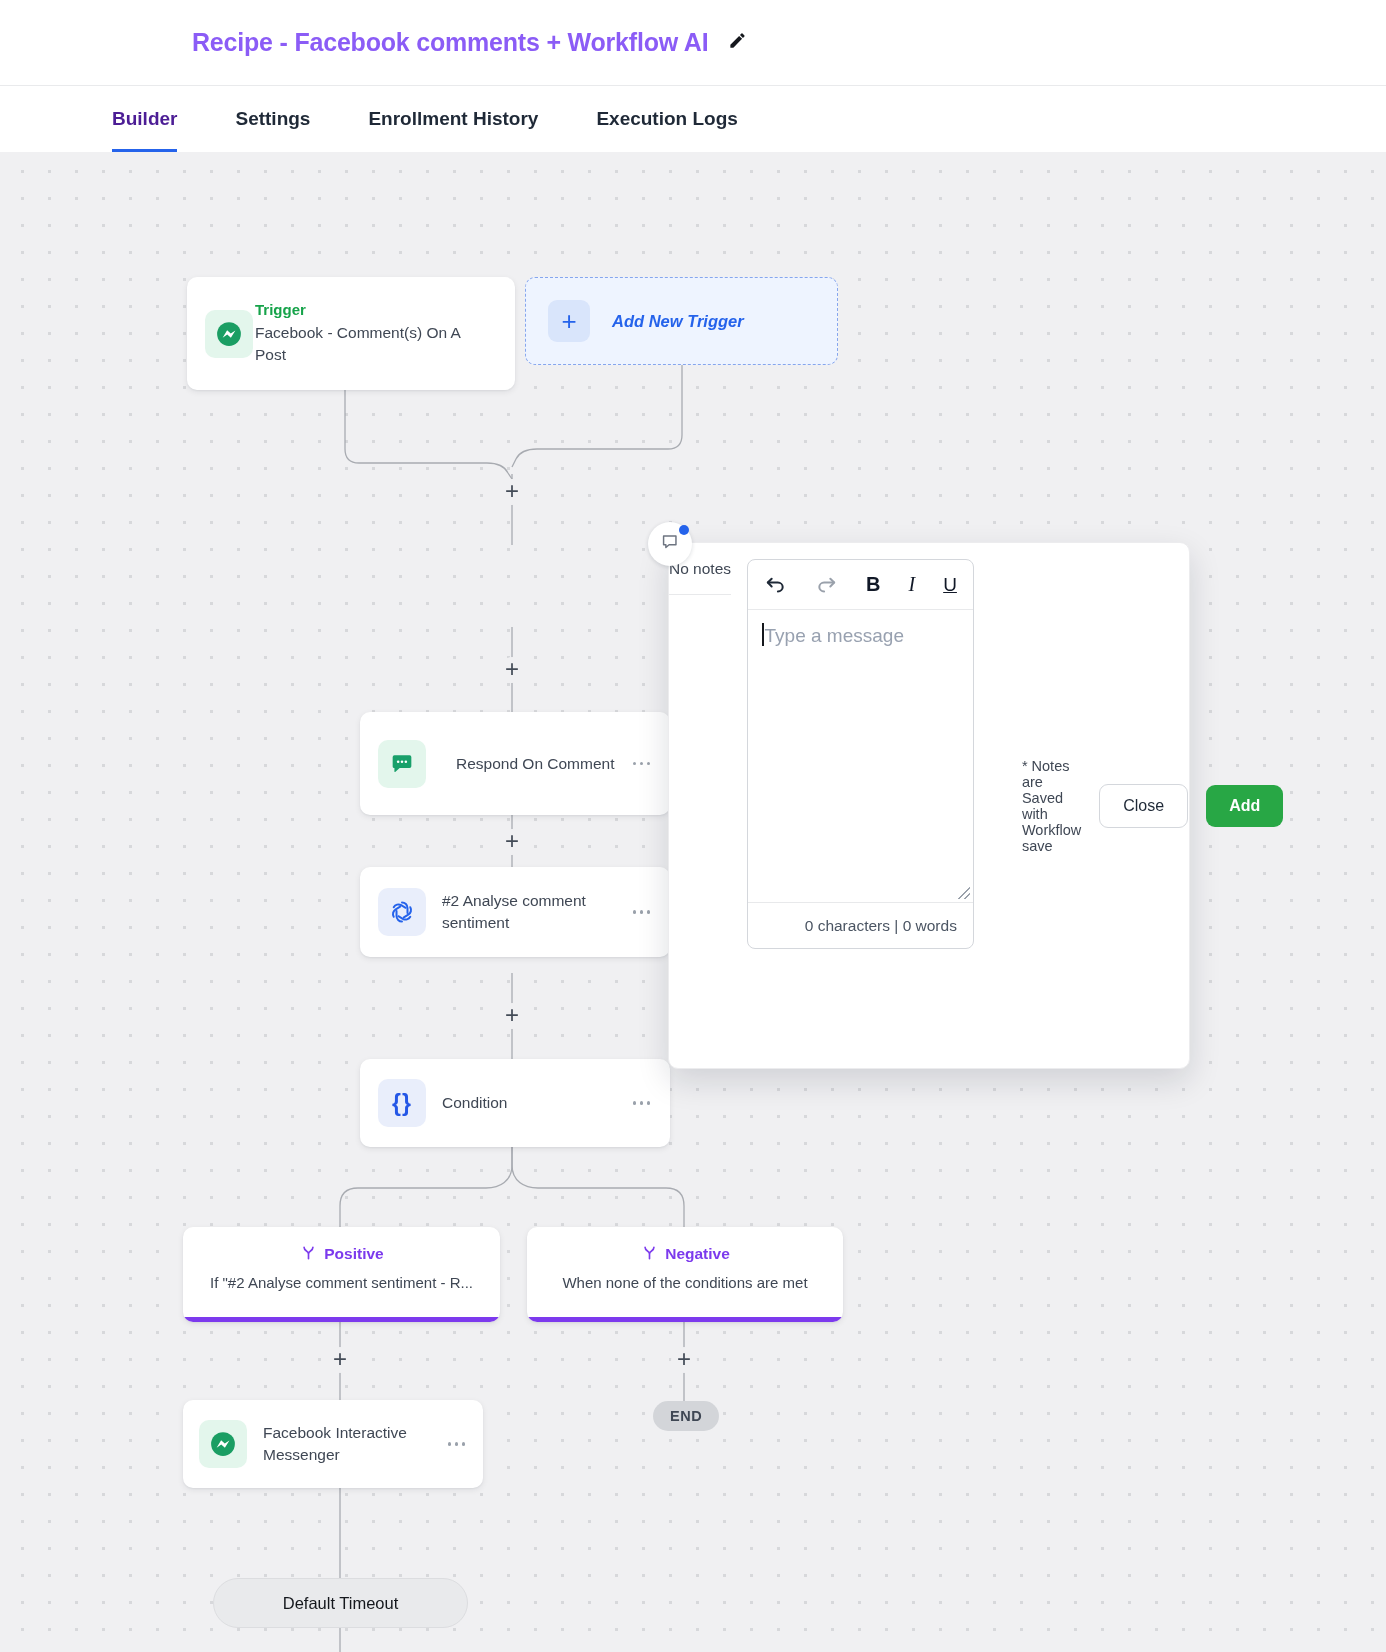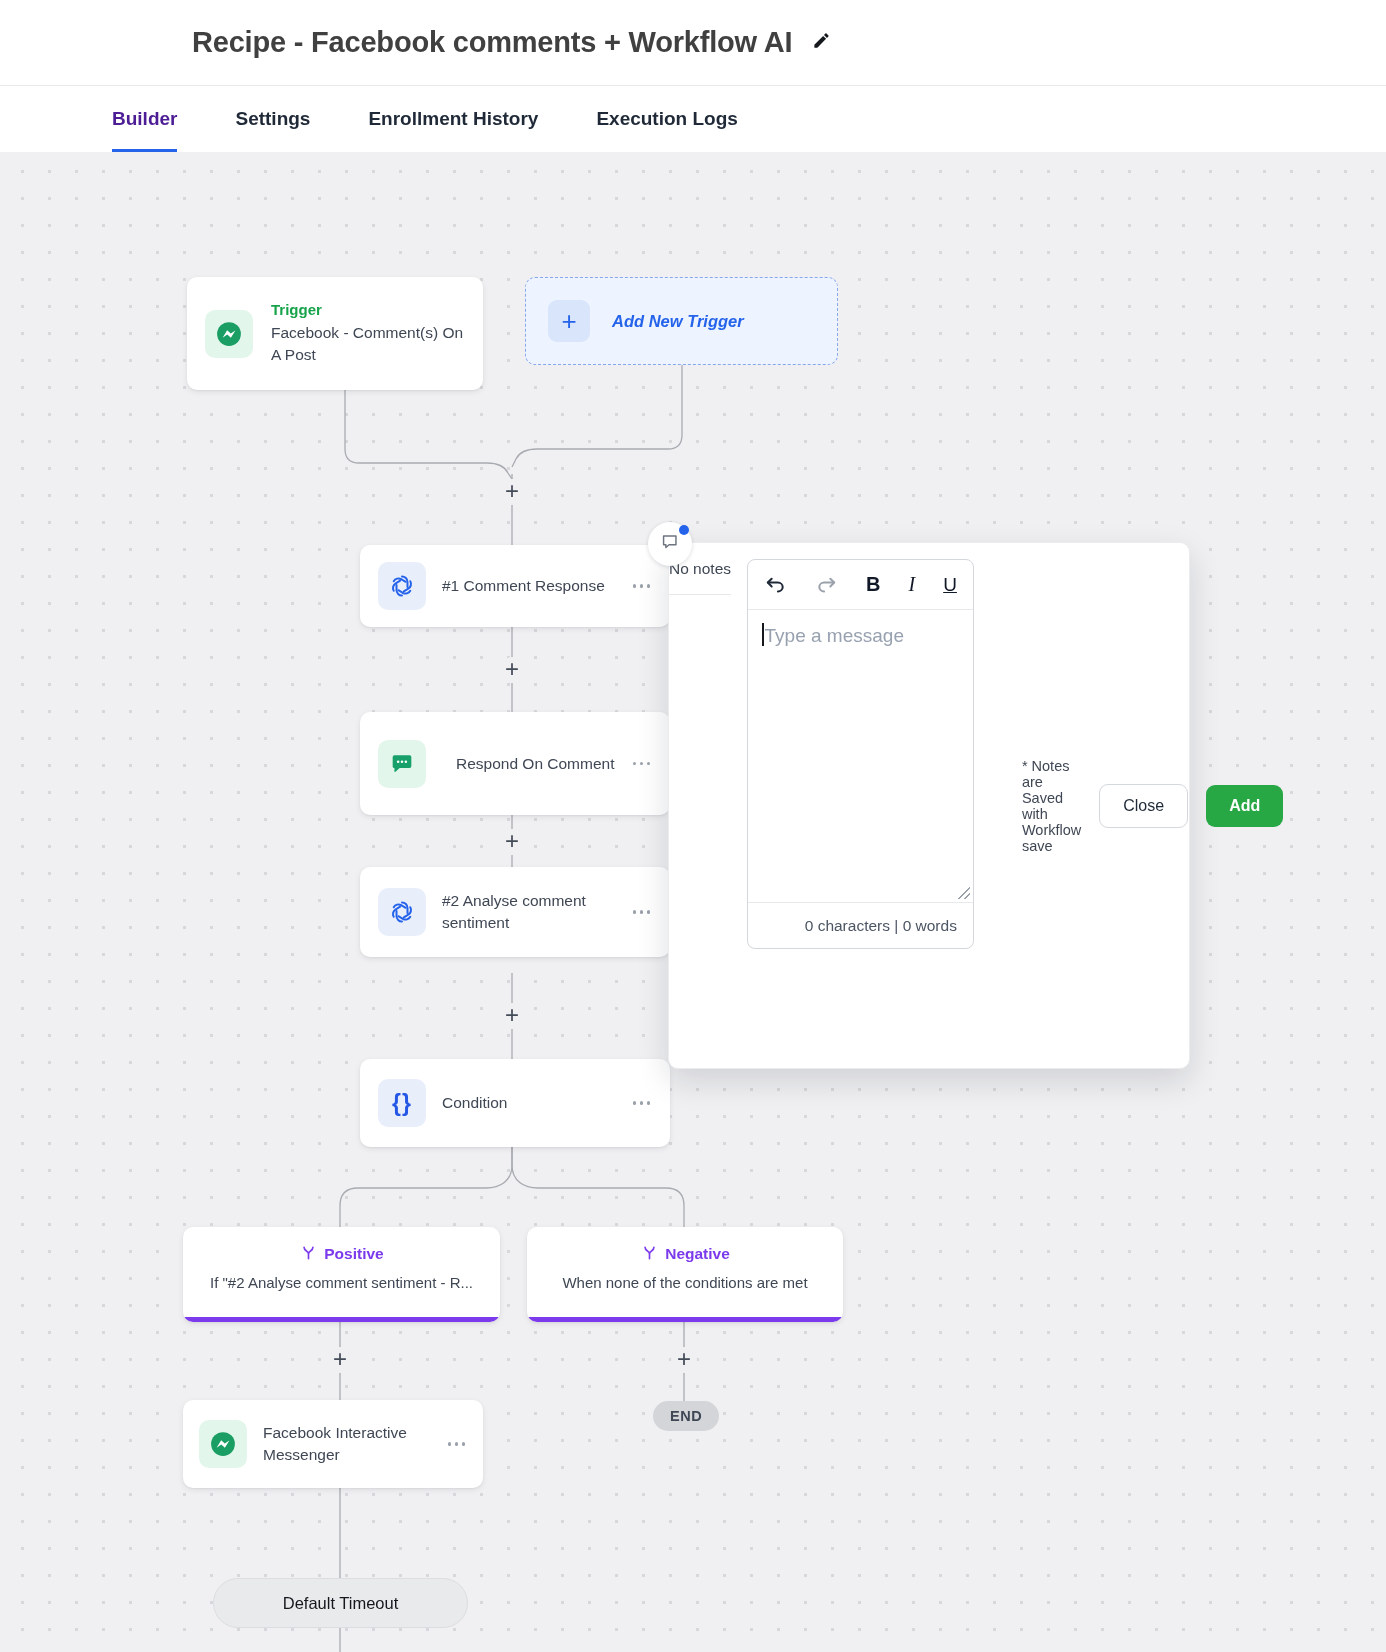--- a/index.html
+++ b/index.html
@@ -2,42 +2,42 @@
 <html><head>
 <meta charset="utf-8">
 <style>
   * { margin:0; padding:0; box-sizing:border-box; }
   html,body { width:1386px; height:1652px; overflow:hidden; background:#fff;
     font-family:"Liberation Sans", sans-serif; }
 
   
   .app-header { height:86px; background:#fff; display:flex; align-items:center;
     padding-left:192px; border-bottom:1px solid #e9eaec; }
-  .app-title { font-size:29px; font-weight:700; color:#404040; letter-spacing:-0.2px; }
+  .app-title { font-size:25px; font-weight:700; color:#8b5cf6; letter-spacing:-0.2px; }
   .pencil-btn { margin-left:20px; display:flex; align-items:center; cursor:pointer; }
 
   
   .tab-bar { height:66px; background:#fff; display:flex; align-items:stretch;
     padding-left:112px; gap:58px; }
   .tab { display:flex; align-items:center; font-size:19px; font-weight:600;
     color:#1f2937; cursor:pointer; border-bottom:3px solid transparent; padding-top:3px; }
   .tab.active { color:#4c1d95; border-bottom-color:#2563eb; }
 
   
   .canvas { position:relative; width:1386px; height:1500px; background-color:#f0f0f2;
     background-image:radial-gradient(#d7d8db 1.6px, transparent 1.8px);
     background-size:27px 27px; background-position:9px 6px; }
   .wires { position:absolute; left:0; top:0; z-index:1; }
 
   .card { position:absolute; background:#fff; border-radius:10px;
     box-shadow:0 1px 2px rgba(16,24,40,.05), 0 2px 6px rgba(16,24,40,.08); z-index:2; }
 
   
-  .trigger-card { left:187px; top:125px; width:296px; height:113px;
-    display:flex; align-items:center; padding:0 18px; gap:18px; cursor:pointer; }
+  .trigger-card { left:187px; top:125px; width:328px; height:113px;
+    display:flex; align-items:center; padding:0 18px; gap:2px; cursor:pointer; }
   .trigger-texts { flex:1; }
   .trigger-kind { color:#16a34a; font-weight:700; font-size:15px; margin-bottom:4px; }
   .trigger-title { color:#3f4754; font-size:15.5px; line-height:1.45; max-width:220px; }
 
   .icon-sq { width:48px; height:48px; border-radius:10px; display:flex;
     align-items:center; justify-content:center; flex:0 0 auto; }
   .bg-mint { background:#e3f6ec; }
   .bg-blue { background:#e9eefb; }
 
   
@@ -191,40 +191,20 @@
     <div class="add-trigger-label">Add New Trigger</div>
   </div>
 
   <div class="plus" style="left:499px; top:327px;">+</div>
   <div class="plus" style="left:499px; top:505px;">+</div>
   <div class="plus" style="left:499px; top:677px;">+</div>
   <div class="plus" style="left:499px; top:851px;">+</div>
   <div class="plus" style="left:327px; top:1195px;">+</div>
   <div class="plus" style="left:671px; top:1195px;">+</div>
 
-  <div class="card step n1">
-    <div class="icon-sq bg-blue">
-      <svg width="28" height="28" viewBox="0 0 24 24">
-        <g fill="none" stroke="#2563eb" stroke-width="1.7" stroke-linecap="round" stroke-linejoin="round">
-          <path d="M12 3.8a4.7 4.7 0 0 1 4.7 4.7v4.4" transform="rotate(0 12 12)"></path>
-          <path d="M12 3.8a4.7 4.7 0 0 1 4.7 4.7v4.4" transform="rotate(60 12 12)"></path>
-          <path d="M12 3.8a4.7 4.7 0 0 1 4.7 4.7v4.4" transform="rotate(120 12 12)"></path>
-          <path d="M12 3.8a4.7 4.7 0 0 1 4.7 4.7v4.4" transform="rotate(180 12 12)"></path>
-          <path d="M12 3.8a4.7 4.7 0 0 1 4.7 4.7v4.4" transform="rotate(240 12 12)"></path>
-          <path d="M12 3.8a4.7 4.7 0 0 1 4.7 4.7v4.4" transform="rotate(300 12 12)"></path>
-        </g>
-      </svg>
-    </div>
-    <div class="step-title">#1 Comment Response</div>
-    <div class="menu-dots">
-        <i></i>
-        <i></i>
-        <i></i>
-      </div>
-  </div>
 
   <div class="card step n2">
     <div class="icon-sq bg-mint">
       <svg width="28" height="28" viewBox="0 0 24 24">
         <path fill="#18a06a" d="M5.5 4.5h13A1.5 1.5 0 0 1 20 6v8a1.5 1.5 0 0 1-1.5 1.5H10l-3.6 3.2a.5.5 0 0 1-.9-.4v-2.8h-.5A1.5 1.5 0 0 1 4 14V6a1.5 1.5 0 0 1 1.5-1.5z"></path>
         <circle cx="8.7" cy="10" r="1.1" fill="#fff"></circle>
         <circle cx="12" cy="10" r="1.1" fill="#fff"></circle>
         <circle cx="15.3" cy="10" r="1.1" fill="#fff"></circle>
       </svg>
     </div>

